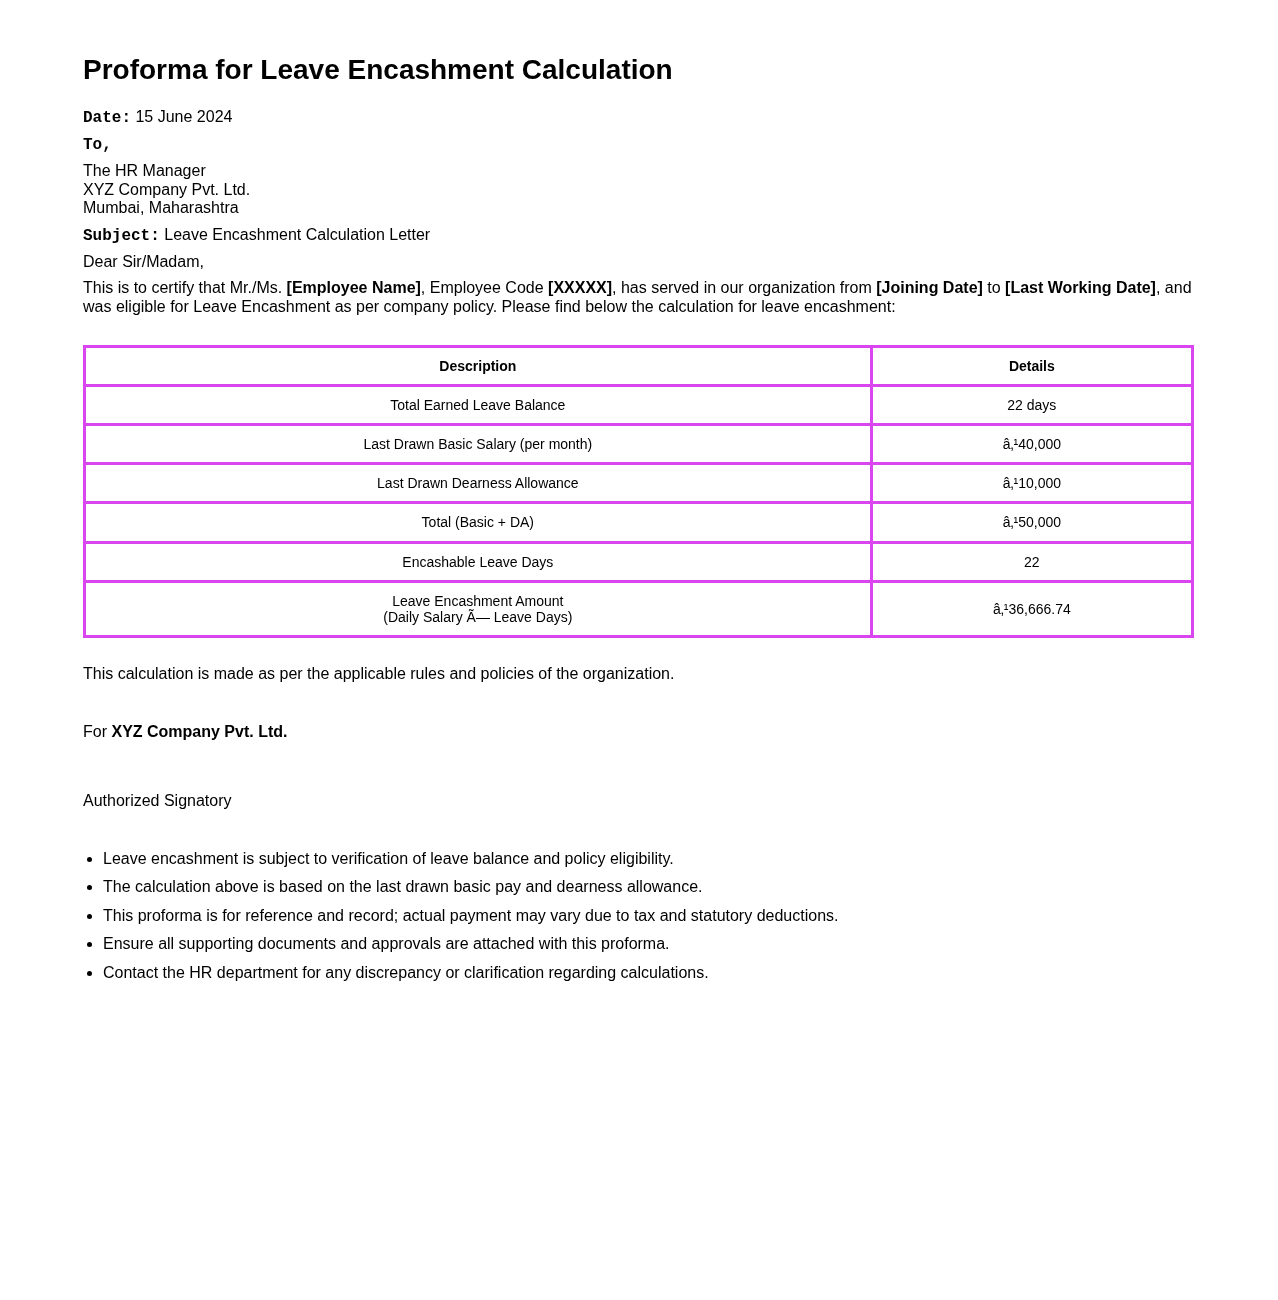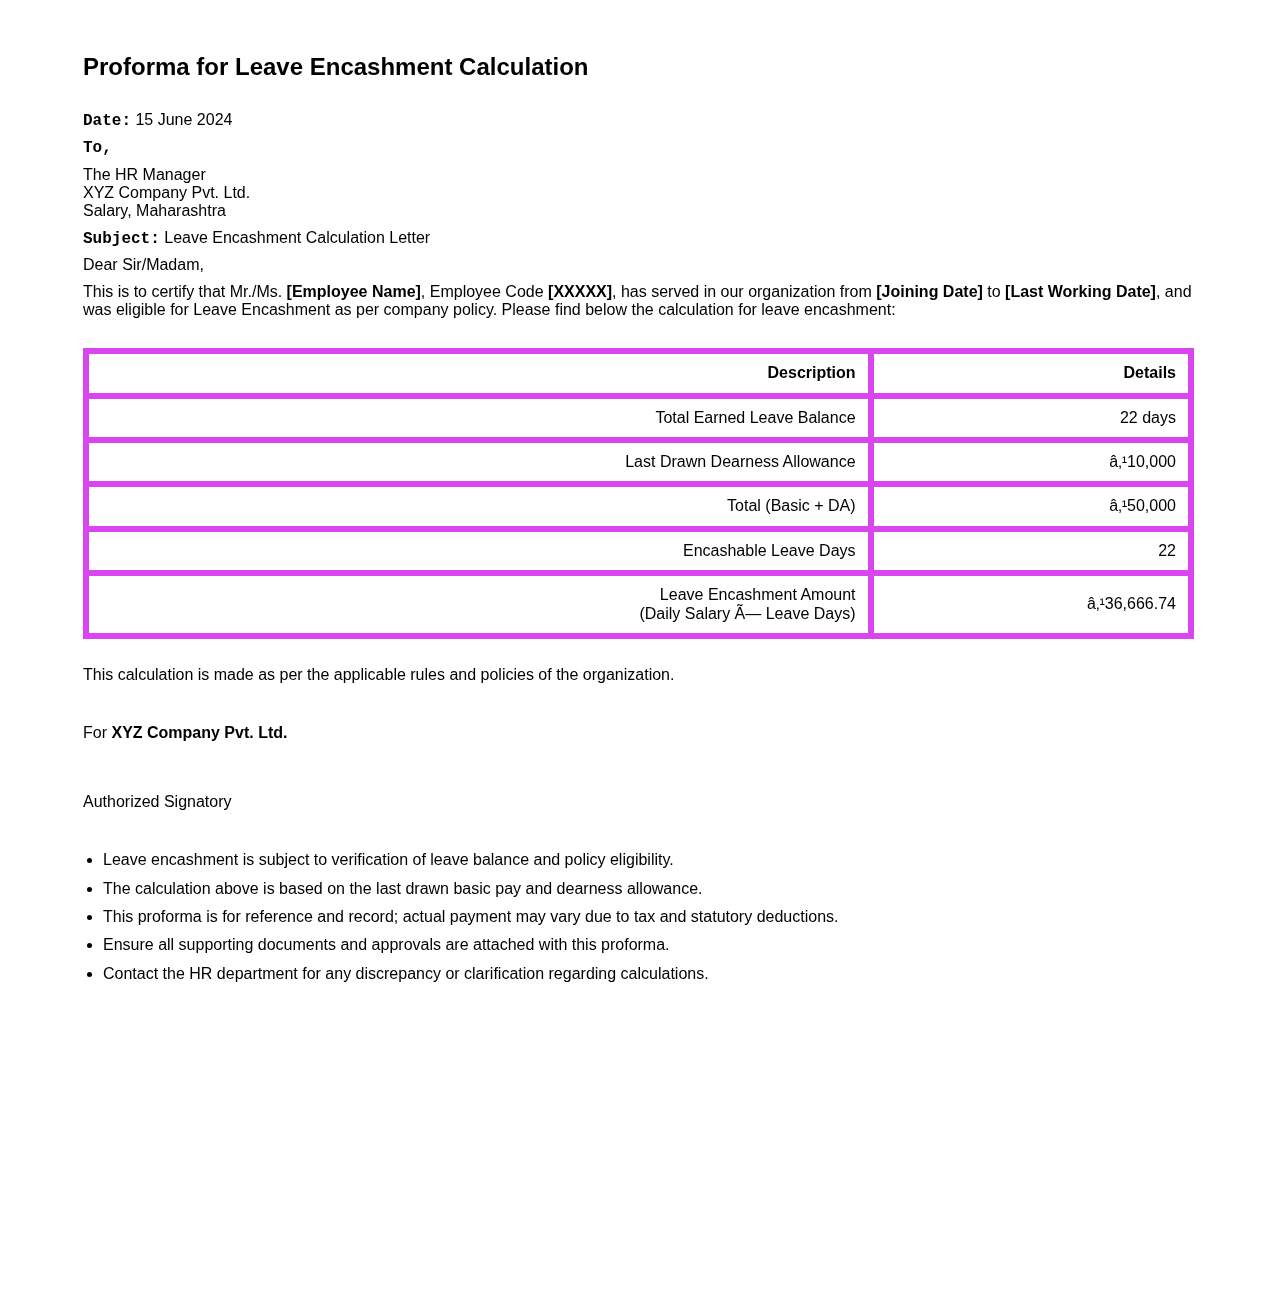--- a/index.html
+++ b/index.html
@@ -11,39 +11,39 @@
     font-family: "Liberation Sans", sans-serif;
     font-size: 16px;
     line-height: 1.15;
   }
   body { width: 1278px; min-height: 1300px; }
   .page {
     padding: 53px 84px 40px 83px;
     width: 1278px;
   }
   h1.doc-title {
-    font-size: 24px;
+    font-size: 28px;
     font-weight: bold;
-    margin: 0 0 29px 0;
+    margin: 0 0 21px 0;
     line-height: 1.2;
   }
   p { margin: 8px 0; }
   .bold { font-weight: bold; font-family: Liberation Mono, monospace; }
   table.calc-table {
     width: 100%;
     border-collapse: collapse;
     margin-top: 29px;
   }
   table.calc-table th,
   table.calc-table td {
-    border: 6px solid #d946ef;
+    border: 3px solid #d946ef;
     padding: 10px 12px;
-    text-align: right;
+    text-align: center;
     vertical-align: middle;
-    font-size: 16px;
+    font-size: 14px;
     font-weight: normal;
   }
   table.calc-table th { font-weight: bold; }
   table.calc-table td.desc, table.calc-table th.desc { width: 71%; }
   table.calc-table td.desc { white-space: pre-line; }
   .closing-note { margin: 27px 0 0 0; }
   .for-company  { margin: 40px 0 4px 0; }
   .signatory    { margin: 50px 0 0 0; }
   ul.notes {
     margin: 40px 0 4px 0;
@@ -55,39 +55,43 @@
 <body>
 
 <div class="page">
 
   <h1 class="doc-title">Proforma for Leave Encashment Calculation</h1>
 
   <p><span class="bold">Date:</span><span> 15 June 2024</span></p>
 
   <p><span class="bold">To,</span></p>
 
-  <p><span>The HR Manager</span><br><span>XYZ Company Pvt. Ltd.</span><br><span>Salary, Maharashtra</span></p>
+  <p><span>The HR Manager</span><br><span>XYZ Company Pvt. Ltd.</span><br><span>Mumbai, Maharashtra</span></p>
 
   <p><span class="bold">Subject:</span><span> Leave Encashment Calculation Letter</span></p>
 
   <p>Dear Sir/Madam,</p>
 
   <p><span>This is to certify that Mr./Ms. </span><strong>[Employee Name]</strong><span>, Employee Code </span><strong>[XXXXX]</strong><span>, has served in our organization from </span><strong>[Joining Date]</strong><span> to </span><strong>[Last Working Date]</strong><span>, and was eligible for Leave Encashment as per company policy. Please find below the calculation for leave encashment:</span></p>
 
   <table class="calc-table">
     <thead>
       <tr>
         <th class="desc">Description</th>
         <th>Details</th>
       </tr>
     </thead>
     <tbody>
       <tr>
         <td class="desc">Total Earned Leave Balance</td>
         <td>22 days</td>
+      </tr>
+      <tr>
+        <td class="desc">Last Drawn Basic Salary (per month)</td>
+        <td>â‚¹40,000</td>
       </tr>
       <tr>
         <td class="desc">Last Drawn Dearness Allowance</td>
         <td>â‚¹10,000</td>
       </tr>
       <tr>
         <td class="desc">Total (Basic + DA)</td>
         <td>â‚¹50,000</td>
       </tr>
       <tr>

